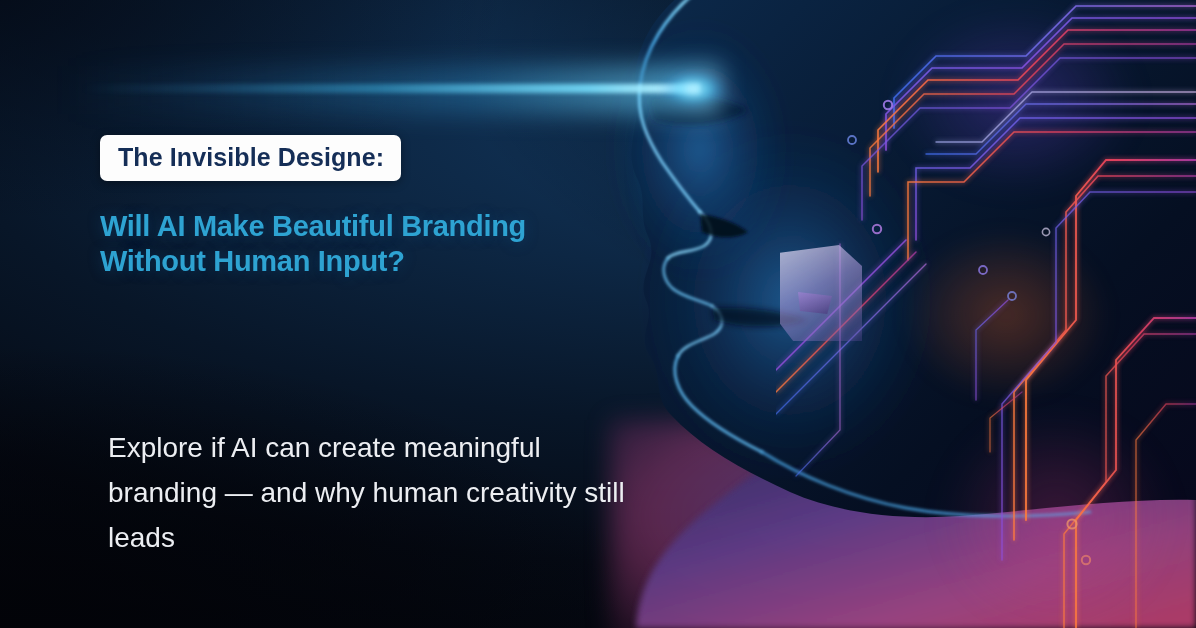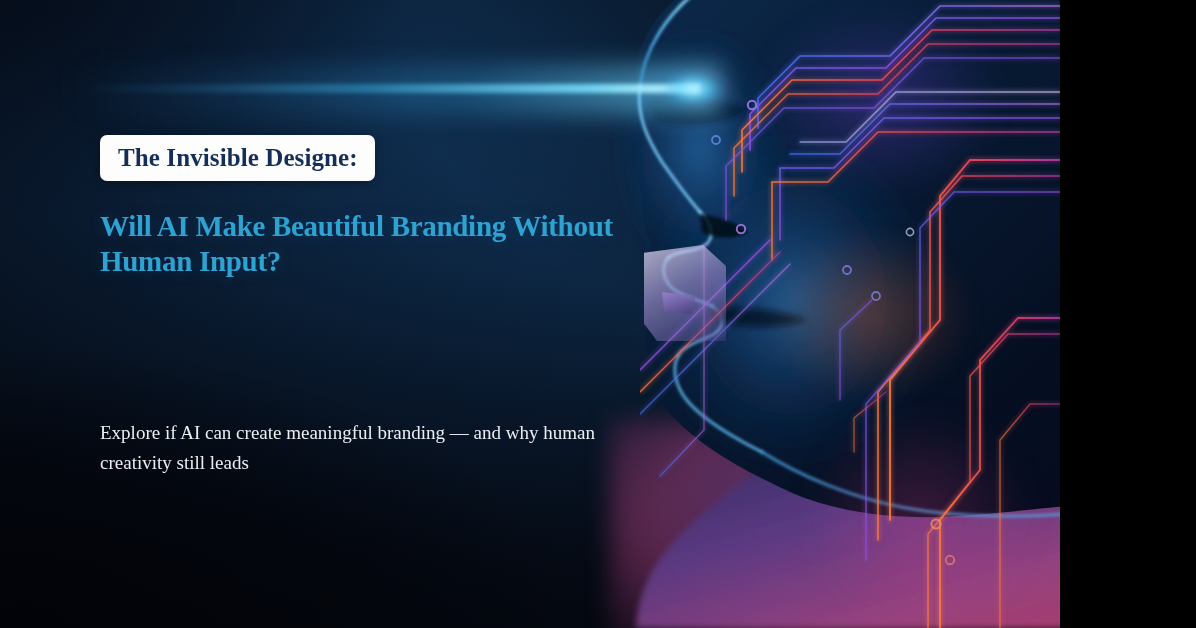--- a/index.html
+++ b/index.html
@@ -2,24 +2,24 @@
 <html><head>
 <meta charset="utf-8">
 <style>
   html, body {
     margin: 0;
     padding: 0;
     background: #000;
   }
   #banner {
     position: relative;
-    width: 1060px;
+    width: 1196px;
     height: 628px;
     overflow: hidden;
-    font-family: Liberation Serif, serif;
+    font-family: Liberation Sans, sans-serif;
     background: #070d1a;
   }
 
   
   .bg-base {
     position: absolute;
     inset: 0;
     background:
       radial-gradient(120% 90% at 62% 18%, #12375e 0%, #0d2744 28%, #081628 55%, #050a14 80%, #03060d 100%),
       linear-gradient(160deg, #0b1b31 0%, #081322 45%, #04070f 100%);
@@ -190,22 +190,22 @@
     line-height: 1.215;
     color: #2ea3d2;
     letter-spacing: -0.3px;
     width: 530px;
     text-shadow: 0 1px 14px rgba(20,90,150,0.35);
   }
   .subtitle {
     position: absolute;
     left: 0;
     top: 418px;
-    margin: 0;
-    font-size: 19px;
+    margin: 8px;
+    font-size: 28px;
     line-height: 1.6;
     color: #eceef2;
     width: 540px;
     font-weight: normal;
   }
 </style>
 </head>
 <body>
 
 <div id="banner">

